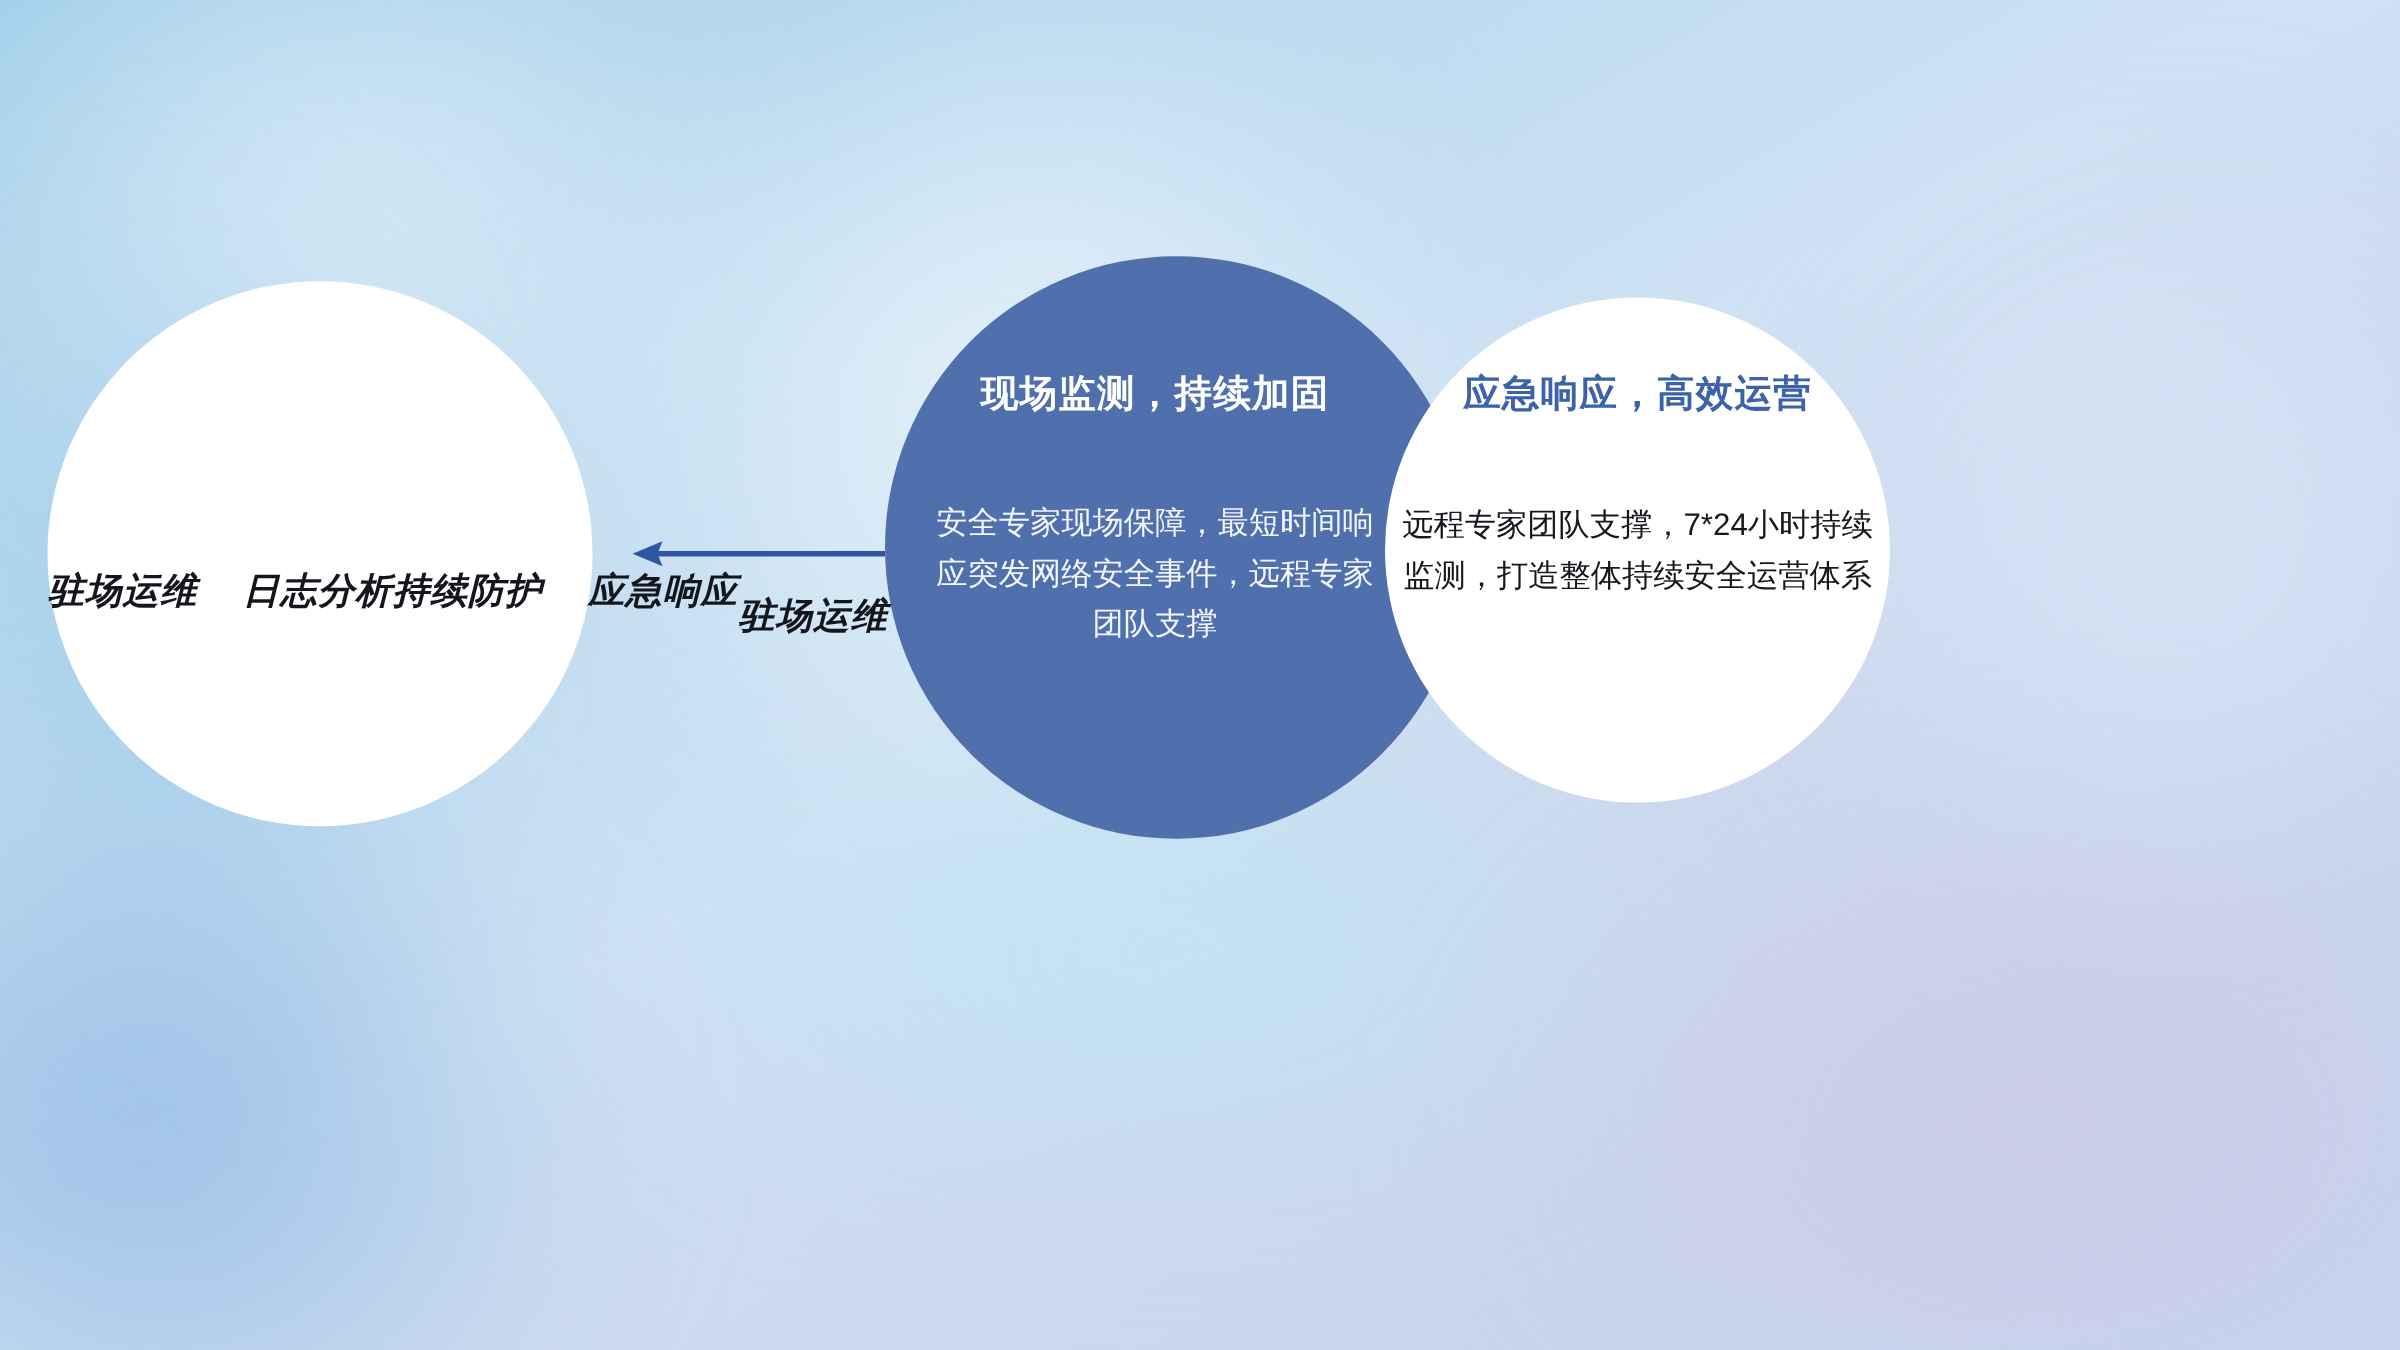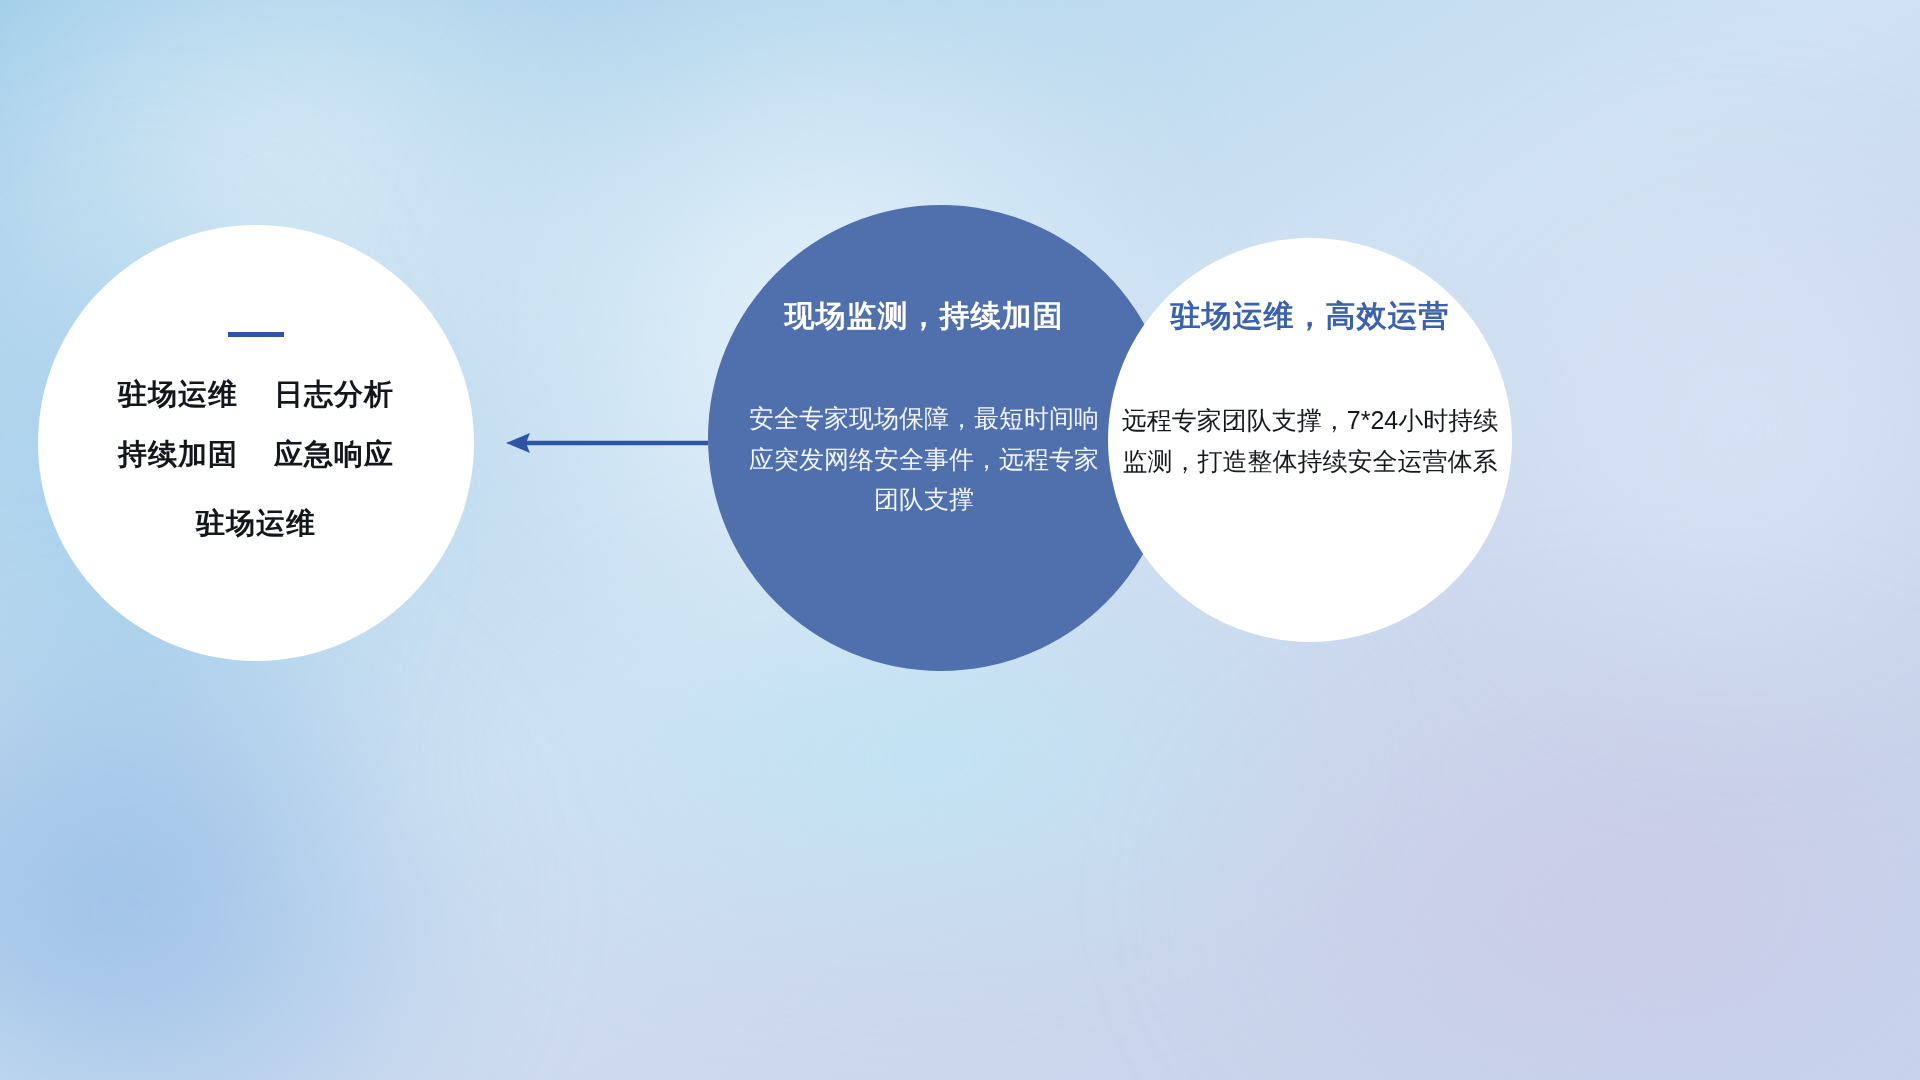--- a/index.html
+++ b/index.html
@@ -81,23 +81,23 @@
     background:#ffffff;
     z-index:3;
   }
 
   
   #arrow { position:absolute; left:500px; top:425px; width:210px; height:36px; z-index:4; }
 
   
   .panel { position:absolute; text-align:center; z-index:5; }
 
-  #panel-left { left:38px; top:240px; width:436px; height:436px;
-                display:flex; flex-direction:column; align-items:center;
-                justify-content:flex-start; padding-top:92px; }
+  #panel-left { left:38px; top:225px; width:436px; height:436px;
+                display:flex; flex-direction:row; align-items:center;
+                justify-content:flex-start; padding-top:92px;font-style:italic; }
   #left-dash { width:56px; height:5px; background:#2d55a4; margin-bottom:43px; }
   .left-line { font-size:29px; font-weight:bold; color:#13161c; letter-spacing:1px;
                line-height:1; margin-bottom:31px; white-space:pre; }
   .left-line.last { margin-bottom:0; margin-top:9px; }
 
   #panel-mid { left:714px; top:250px; width:420px; z-index:6; }
   #mid-title { font-size:30px; font-weight:bold; color:#ffffff; letter-spacing:1px;
                line-height:1.2; padding-top:48px; }
   #mid-body  { font-size:25px; color:#f2f6fc; line-height:1.62; margin-top:64px;
                padding:0 28px; text-align:center; }
@@ -129,27 +129,27 @@
   <div class="circle" id="circle-left"></div>
 
   <svg id="arrow" viewBox="0 0 210 36">
     <line x1="208" y1="18" x2="22" y2="18" stroke="#2d55a4" stroke-width="4.5"></line>
     <polygon points="6,18 30,8 26,18 30,28" fill="#2d55a4"></polygon>
   </svg>
 
   <div class="panel" id="panel-left">
     <div id="left-dash"></div>
     <div class="left-line">驻场运维    日志分析</div>
-    <div class="left-line">持续加固    应急响应</div>
+    <div class="left-line">持续防护    应急响应</div>
     <div class="left-line last">驻场运维</div>
   </div>
 
   <div class="panel" id="panel-mid">
     <div id="mid-title">现场监测，持续加固</div>
     <div id="mid-body">安全专家现场保障，最短时间响应突发网络安全事件，远程专家团队支撑</div>
   </div>
 
   <div class="panel" id="panel-right">
-    <div id="right-title">驻场运维，高效运营</div>
+    <div id="right-title">应急响应，高效运营</div>
     <div id="right-body">远程专家团队支撑，7*24小时持续监测，打造整体持续安全运营体系</div>
   </div>
 
 </div>
 
 </body></html>

